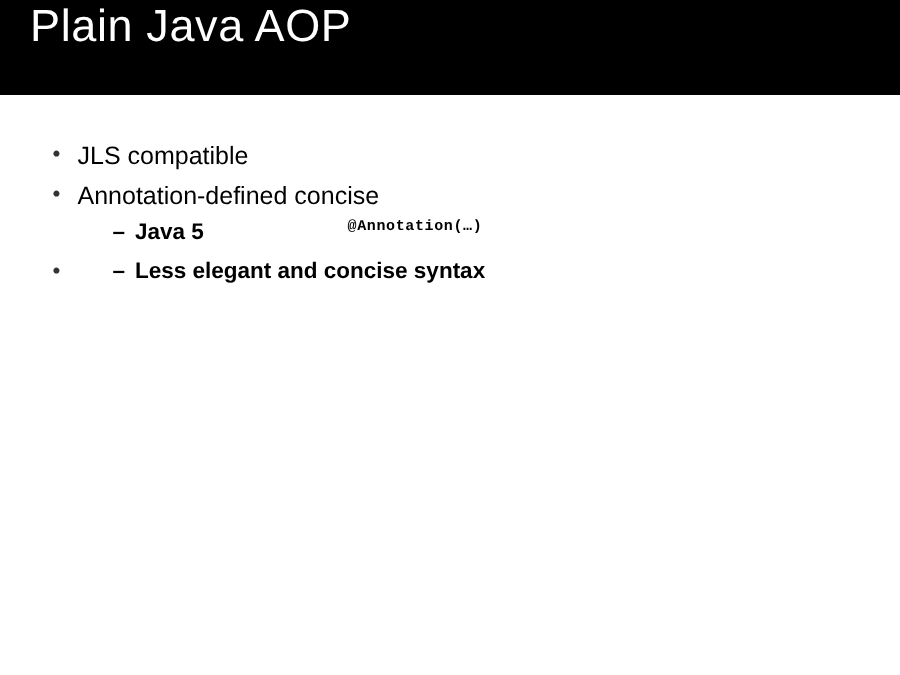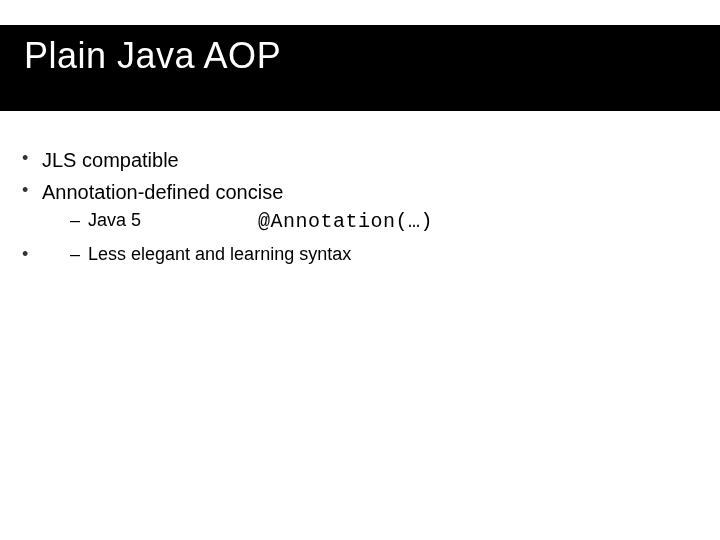--- a/index.html
+++ b/index.html
@@ -15,32 +15,31 @@
   .slide {
     width: 720px;
     height: 540px;
     position: relative;
     box-sizing: border-box;
   }
   .title-band {
     background: #000;
     width: 100%;
     box-sizing: border-box;
-    padding: 10px 24px 34px 24px;
-    margin-top: 25px;
+    padding: 0 24px 34px 24px;
   }
   .title-band h1 {
     margin: 0;
     color: #fff;
     font-size: 36px;
     font-weight: 400;
     letter-spacing: 0.5px;
   }
   .content {
-    padding: 36px 32px 0 20px;
+    padding: 36px 32px 0 40px;
     font-size: 20px;
     line-height: 1.3;
   }
   ul.top {
     list-style: none;
     margin: 0;
     padding: 0;
   }
   ul.top > li {
     margin: 0 0 6px 0;
@@ -52,20 +51,21 @@
     position: absolute;
     left: 2px;
     top: 0;
     font-size: 18px;
     color: #333;
   }
   ul.sub {
     list-style: none;
     margin: 4px 0 8px 0;
     padding: 0 0 0 28px;
+    font-weight: bold;
   }
   ul.sub > li {
     margin: 0 0 3px 0;
     padding-left: 18px;
     position: relative;
     font-size: 18px;
   }
   ul.sub > li::before {
     content: "–";
     position: absolute;
@@ -75,21 +75,21 @@
   }
   .two-col {
     display: flex;
   }
   .two-col .col-a {
     width: 170px;
     flex: 0 0 170px;
   }
   .two-col .col-b {
     font-family: "Courier New", Courier, monospace;
-    font-size: 20px;
+    font-size: 12px;
     letter-spacing: 0.5px;
   }
 </style>
 </head>
 <body>
 
 <div class="slide">
 
   <div class="title-band">
     <h1>Plain Java AOP</h1>
@@ -111,21 +111,21 @@
               <span class="col-b">@Annotation(…)</span>
             </span>
           </li>
         </ul>
       </li>
 
 
       <li>
         <ul class="sub">
           <li>
-            <span>Less elegant and learning syntax</span>
+            <span>Less elegant and concise syntax</span>
           </li>
         </ul>
       </li>
 
     </ul>
   </div>
 
 </div>
 
 </body></html>

